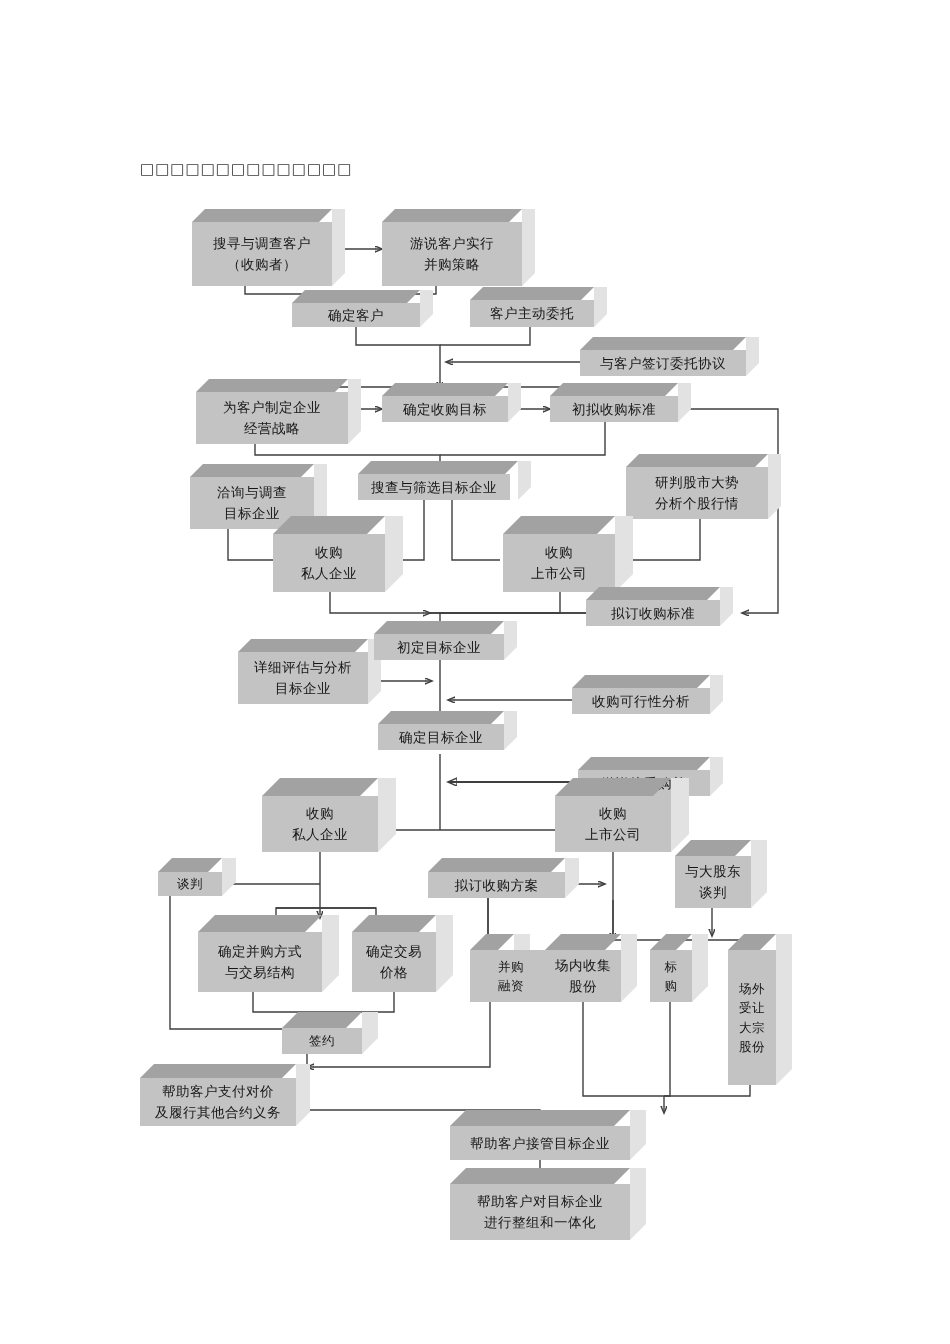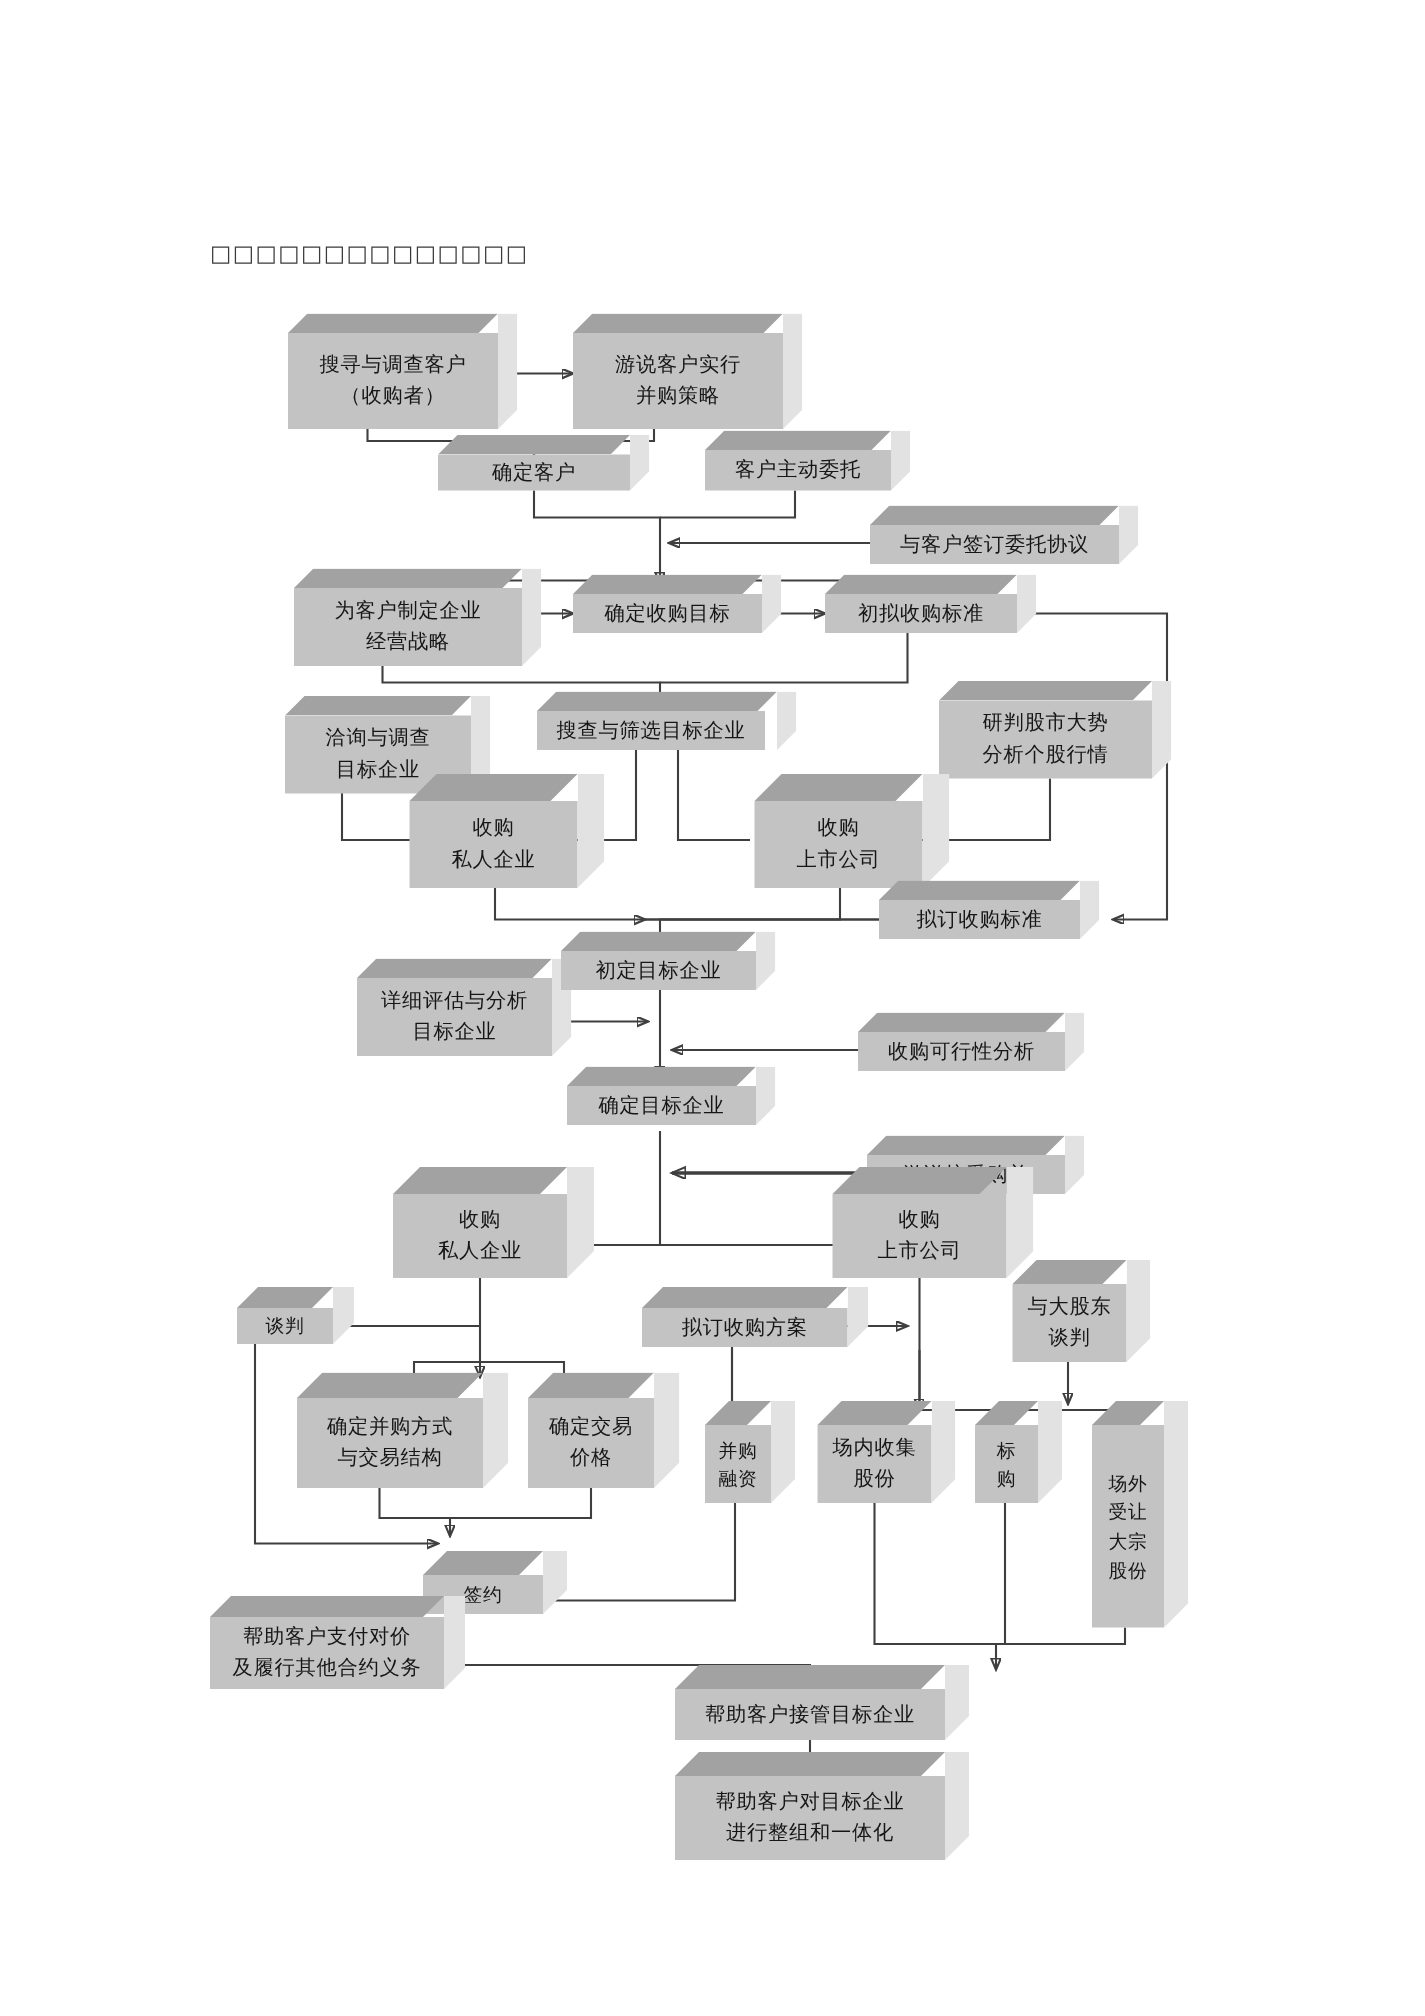--- a/index.html
+++ b/index.html
@@ -425,21 +425,21 @@
     <div class="top" style="left:0;top:-17px;width:84px;height:17px;
          clip-path:polygon(17px 0,84px 0,67px 17px,0 17px);"></div>
     <div class="side" style="left:84px;top:-17px;width:17px;height:77px;
          clip-path:polygon(0 0,17px 0,17px 60px,0 77px);"></div>
     <div class="face">
       <span class="line">确定交易</span>
       <span class="line">价格</span>
     </div>
   </div>
 
-  <div class="box small" style="left:470px;top:950px;width:44px;height:52px;">
+  <div class="box small" style="left:470px;top:950px;width:44px;height:52px;padding-left:38px;">
     <div class="top" style="left:0;top:-16px;width:44px;height:16px;
          clip-path:polygon(16px 0,44px 0,28px 16px,0 16px);"></div>
     <div class="side" style="left:44px;top:-16px;width:16px;height:68px;
          clip-path:polygon(0 0,16px 0,16px 52px,0 68px);"></div>
     <div class="face">
       <span class="line">并购</span>
       <span class="line">融资</span>
     </div>
   </div>
 
@@ -471,21 +471,21 @@
     <div class="side" style="left:48px;top:-16px;width:16px;height:151px;
          clip-path:polygon(0 0,16px 0,16px 135px,0 151px);"></div>
     <div class="face">
       <span class="line">场外</span>
       <span class="line">受让</span>
       <span class="line">大宗</span>
       <span class="line">股份</span>
     </div>
   </div>
 
-  <div class="box small" style="left:282px;top:1050px;width:80px;height:26px;">
+  <div class="box small" style="left:282px;top:1028px;width:80px;height:26px;">
     <div class="top" style="left:0;top:-16px;width:80px;height:16px;
          clip-path:polygon(16px 0,80px 0,64px 16px,0 16px);"></div>
     <div class="side" style="left:80px;top:-16px;width:16px;height:42px;
          clip-path:polygon(0 0,16px 0,16px 26px,0 42px);"></div>
     <div class="face">
       <span class="line">签约</span>
     </div>
   </div>
 
   <div class="box" style="left:140px;top:1078px;width:156px;height:48px;text-decoration:underline;">

